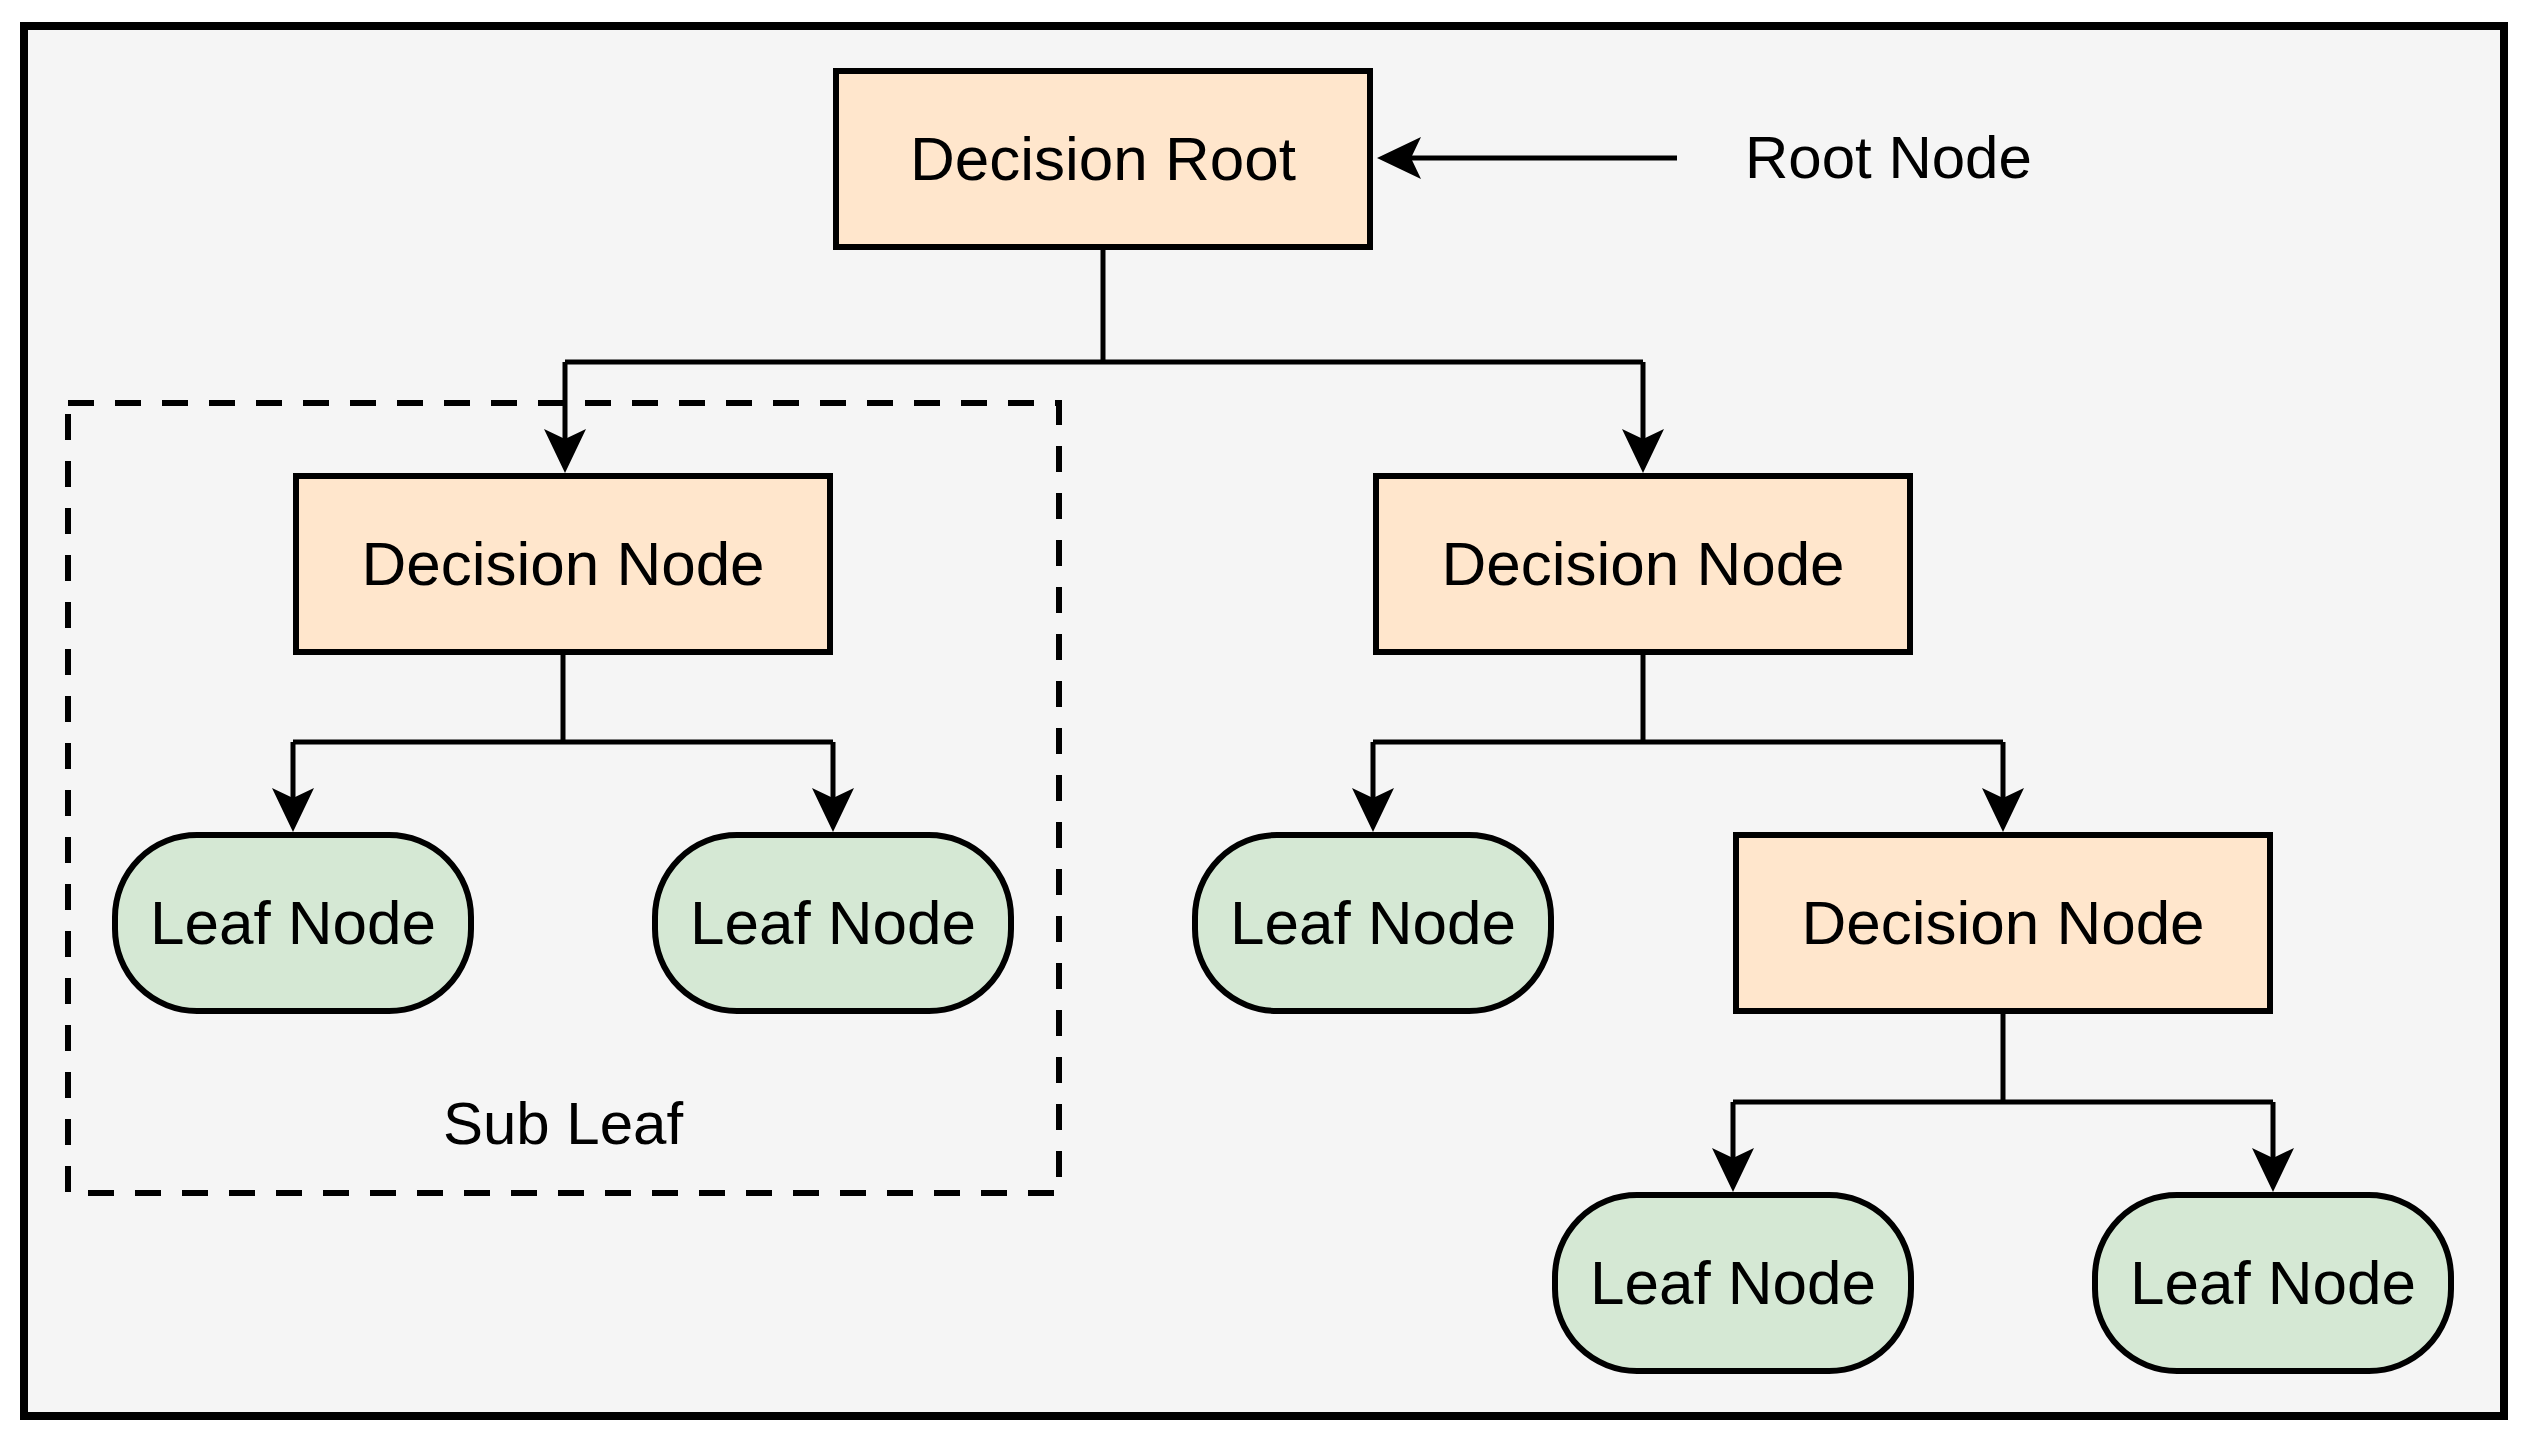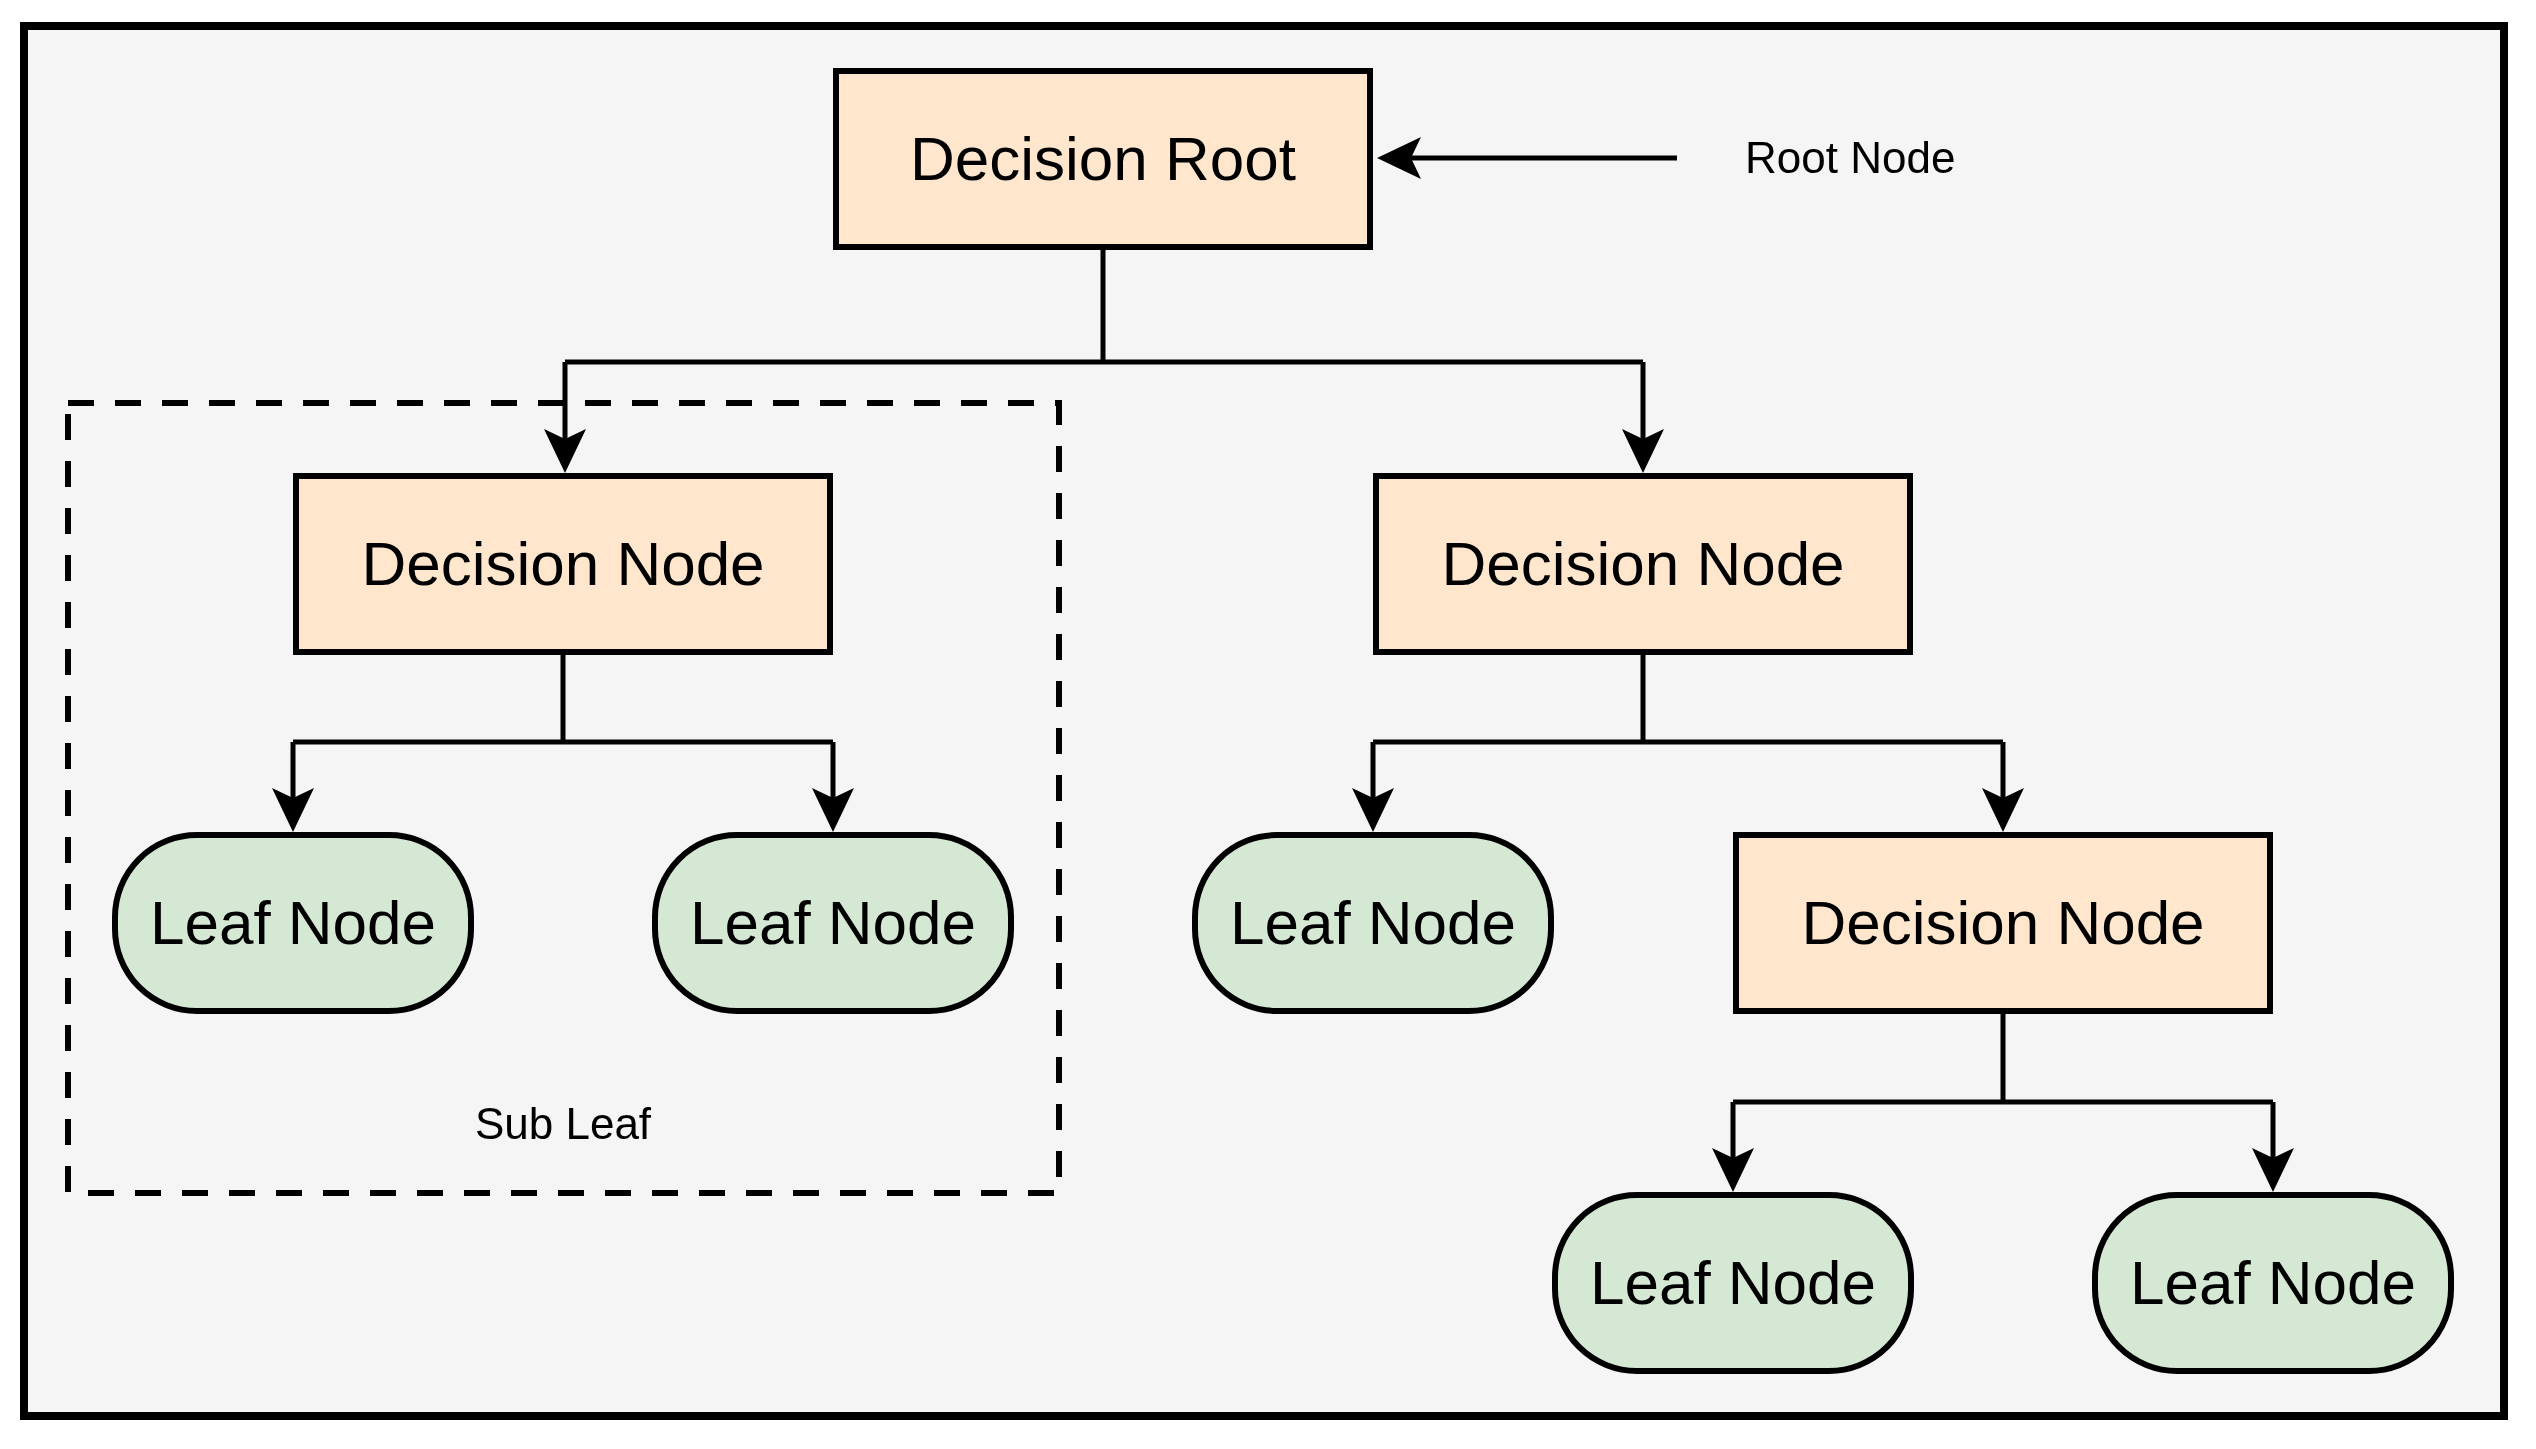--- a/index.html
+++ b/index.html
@@ -58,21 +58,21 @@
   .n-d3    {left:1373px;top:473px; width:540px;height:182px;}
   .n-d4    {left:1733px;top:832px; width:540px;height:182px;}
   .n-leaf1 {left:112px; top:832px; width:362px;height:182px;}
   .n-leaf2 {left:652px; top:832px; width:362px;height:182px;}
   .n-leaf3 {left:1192px;top:832px; width:362px;height:182px;}
   .n-leaf4 {left:1552px;top:1192px;width:362px;height:182px;}
   .n-leaf5 {left:2092px;top:1192px;width:362px;height:182px;}
 
   .annotation{
     position:absolute;
-    font-size:44px;
+    font-size:60px;
     line-height:1;
     white-space:nowrap;
   }
   .root-annotation{
     left:1745px;top:158px;
     transform:translateY(-50%);
   }
   .subtree-annotation{
     left:563px;top:1124px;
     transform:translate(-50%,-50%);

